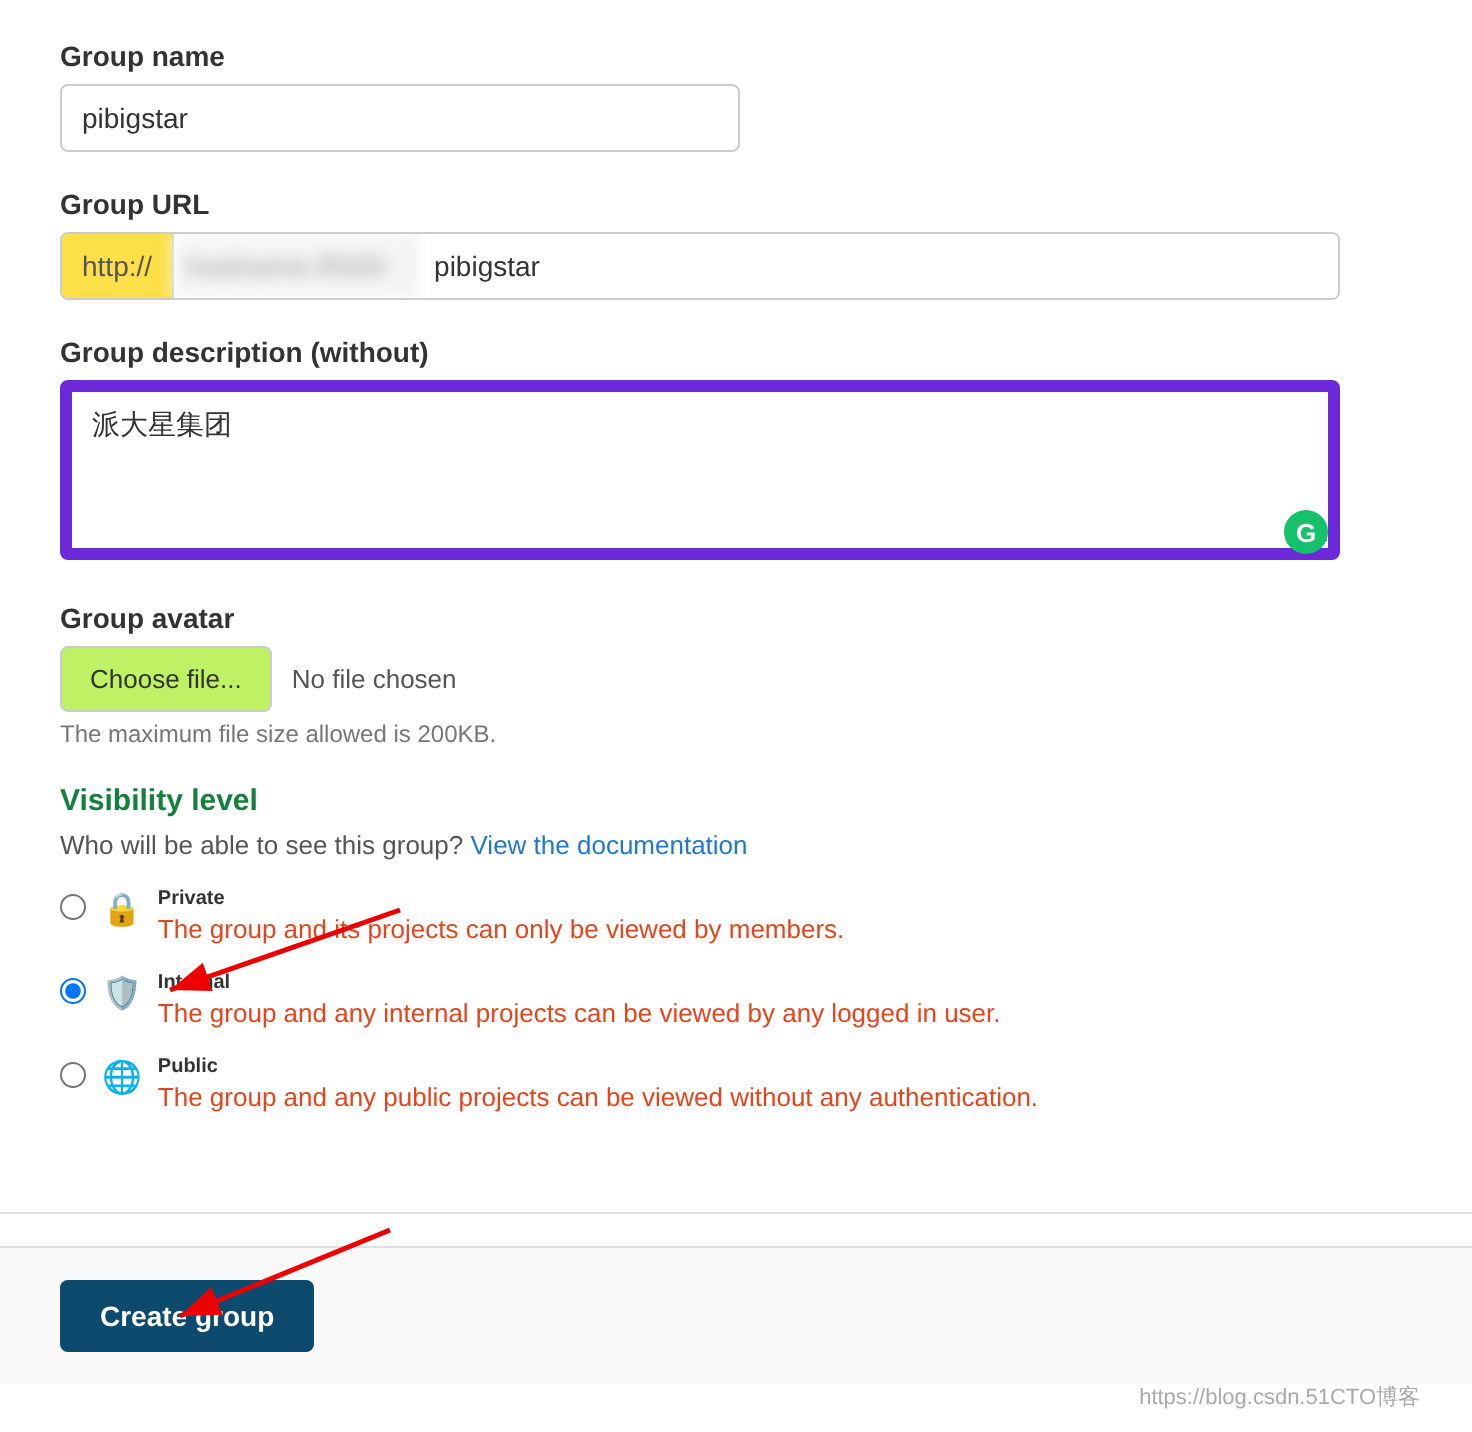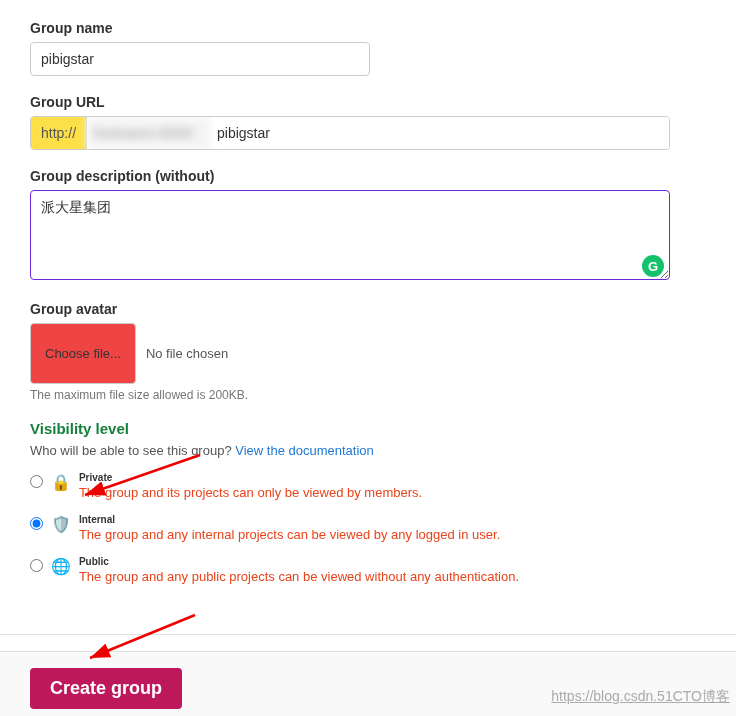--- a/index.html
+++ b/index.html
@@ -67,21 +67,21 @@
       border: none;
       font-size: 14px;
       color: #333;
       outline: none;
     }
     .textarea-input {
       width: 100%;
       max-width: 640px;
       min-height: 90px;
       padding: 8px 10px;
-      border: 1px solid #6d28d9;
+      border: 6px solid #6d28d9;
       border-radius: 4px;
       font-size: 14px;
       color: #333;
       resize: vertical;
       outline: none;
       position: relative;
     }
     .textarea-wrapper {
       position: relative;
       max-width: 640px;
@@ -104,22 +104,22 @@
     .avatar-section {
       margin-bottom: 18px;
     }
     .file-input-row {
       display: flex;
       align-items: center;
       gap: 10px;
       margin-bottom: 4px;
     }
     .choose-file-btn {
-      padding: 22px 14px;
-      background: #ef4444;
+      padding: 8px 14px;
+      background: #bef264;
       border: 1px solid #ccc;
       border-radius: 4px;
       font-size: 13px;
       color: #333;
       cursor: pointer;
     }
     .no-file-text {
       font-size: 13px;
       color: #555;
     }
@@ -183,39 +183,38 @@
       border: none;
       border-top: 1px solid #e0e0e0;
       margin: 10px 0 16px 0;
     }
     .footer-section {
       background: #f9f9f9;
       padding: 16px 30px;
       border-top: 1px solid #e0e0e0;
     }
     .create-btn {
-      background: #be185d;
+      background: #0c4a6e;
       color: #fff;
       border: none;
       border-radius: 4px;
       padding: 10px 20px;
-      font-size: 18px;
+      font-size: 14px;
       font-weight: 600;
       cursor: pointer;
     }
     .page-wrapper {
       position: relative;
     }
     .watermark {
       position: fixed;
       bottom: 10px;
-      right: 6px;
-      font-size: 14px;
+      right: 26px;
+      font-size: 11px;
       color: #aaa;
-      text-decoration: underline;
     }
     
     .arrow-svg {
       position: absolute;
       pointer-events: none;
     }
   </style>
 </head>
 <body>
 

